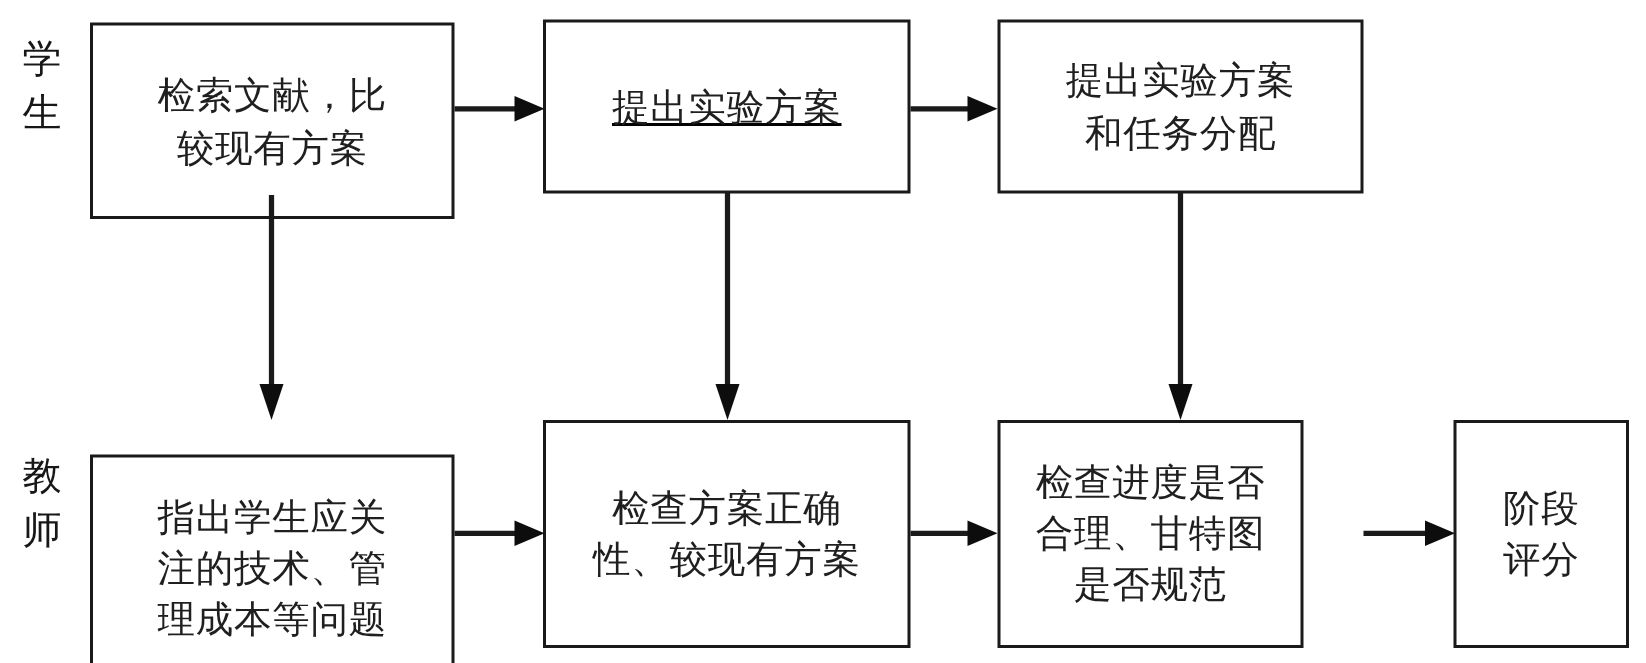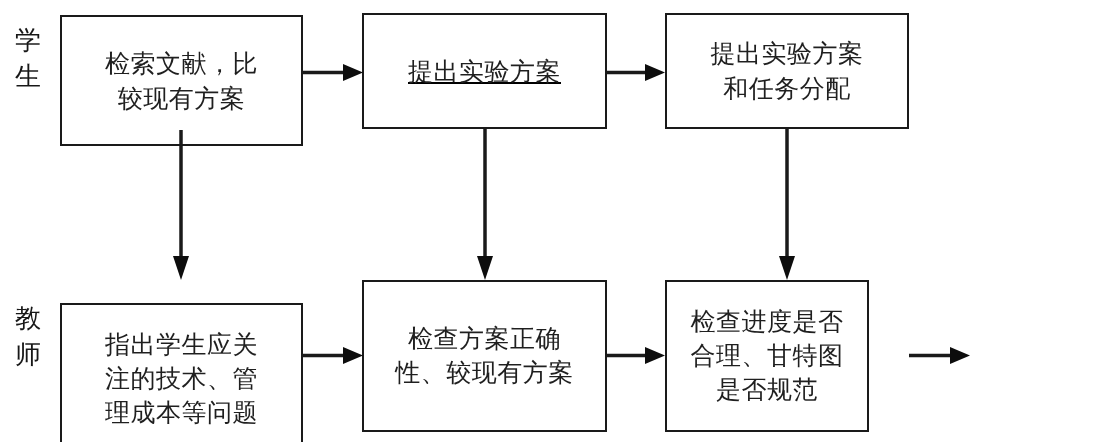--- a/index.html
+++ b/index.html
@@ -93,20 +93,24 @@
     <span class="node-label tight">检查方案正确
 性、较现有方案</span>
   </div>
 
   <div class="node" style="left:665px; top:280px; width:204px; height:152px;">
     <span class="node-label tight">检查进度是否
 合理、甘特图
 是否规范</span>
   </div>
 
+  <div class="node" style="left:969px; top:280px; width:117px; height:152px;">
+    <span class="node-label tight">阶段
+评分</span>
+  </div>
 
   <div class="connector" style="left:303px; top:60px;">
     <svg width="62" height="26" viewBox="0 0 62 26">
       <line x1="0" y1="12.5" x2="48" y2="12.5" stroke="#1a1a1a" stroke-width="3.5"></line>
       <polygon points="60,12.5 40,4 40,21" fill="#0d0d0d"></polygon>
     </svg>
   </div>
 
   <div class="connector" style="left:607px; top:60px;">
     <svg width="60" height="26" viewBox="0 0 60 26">

